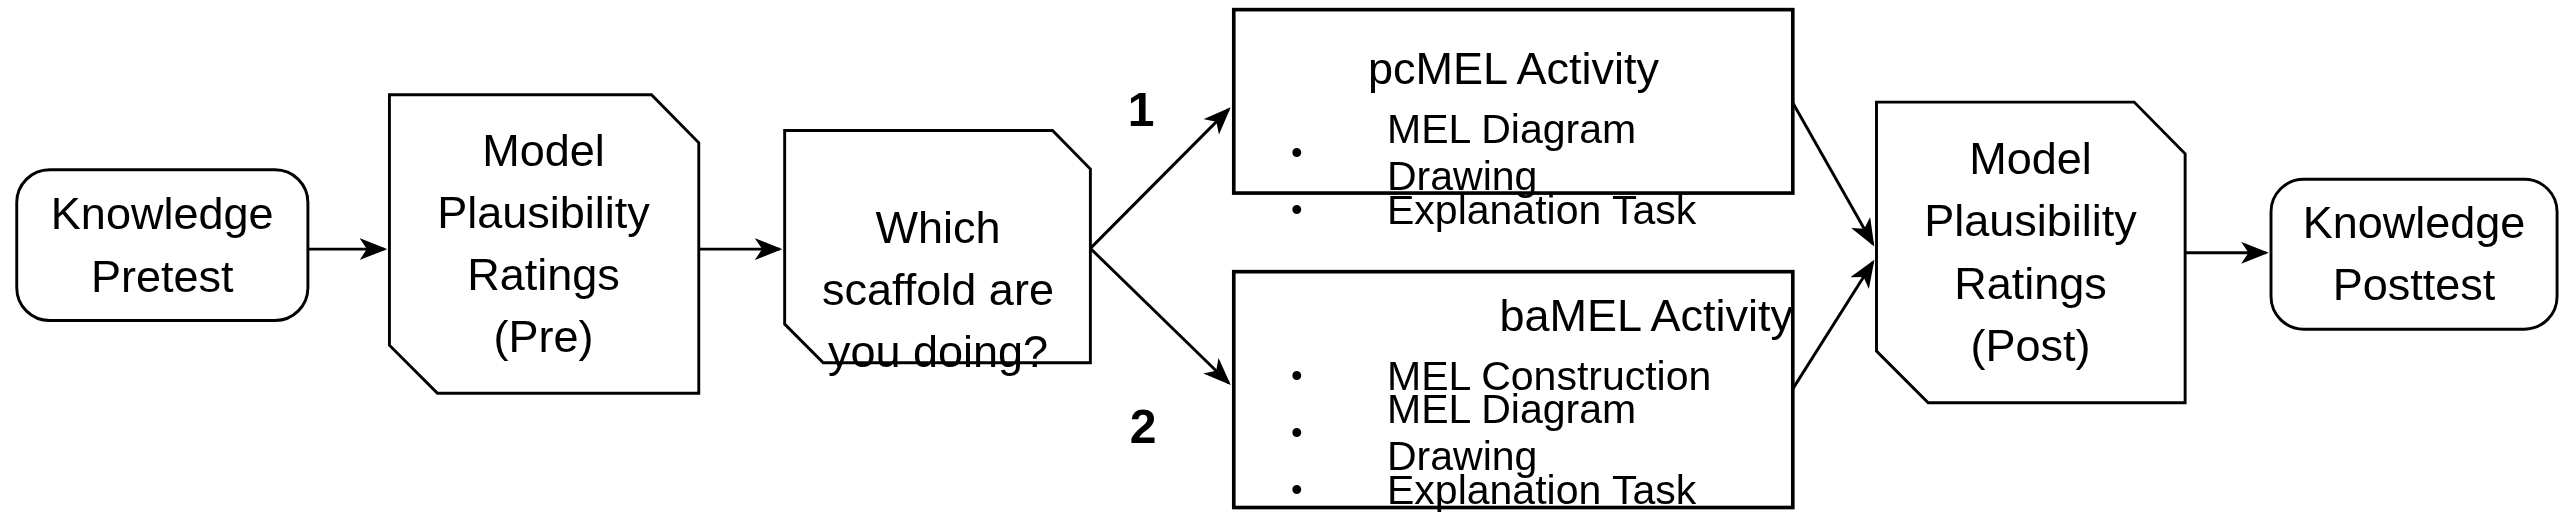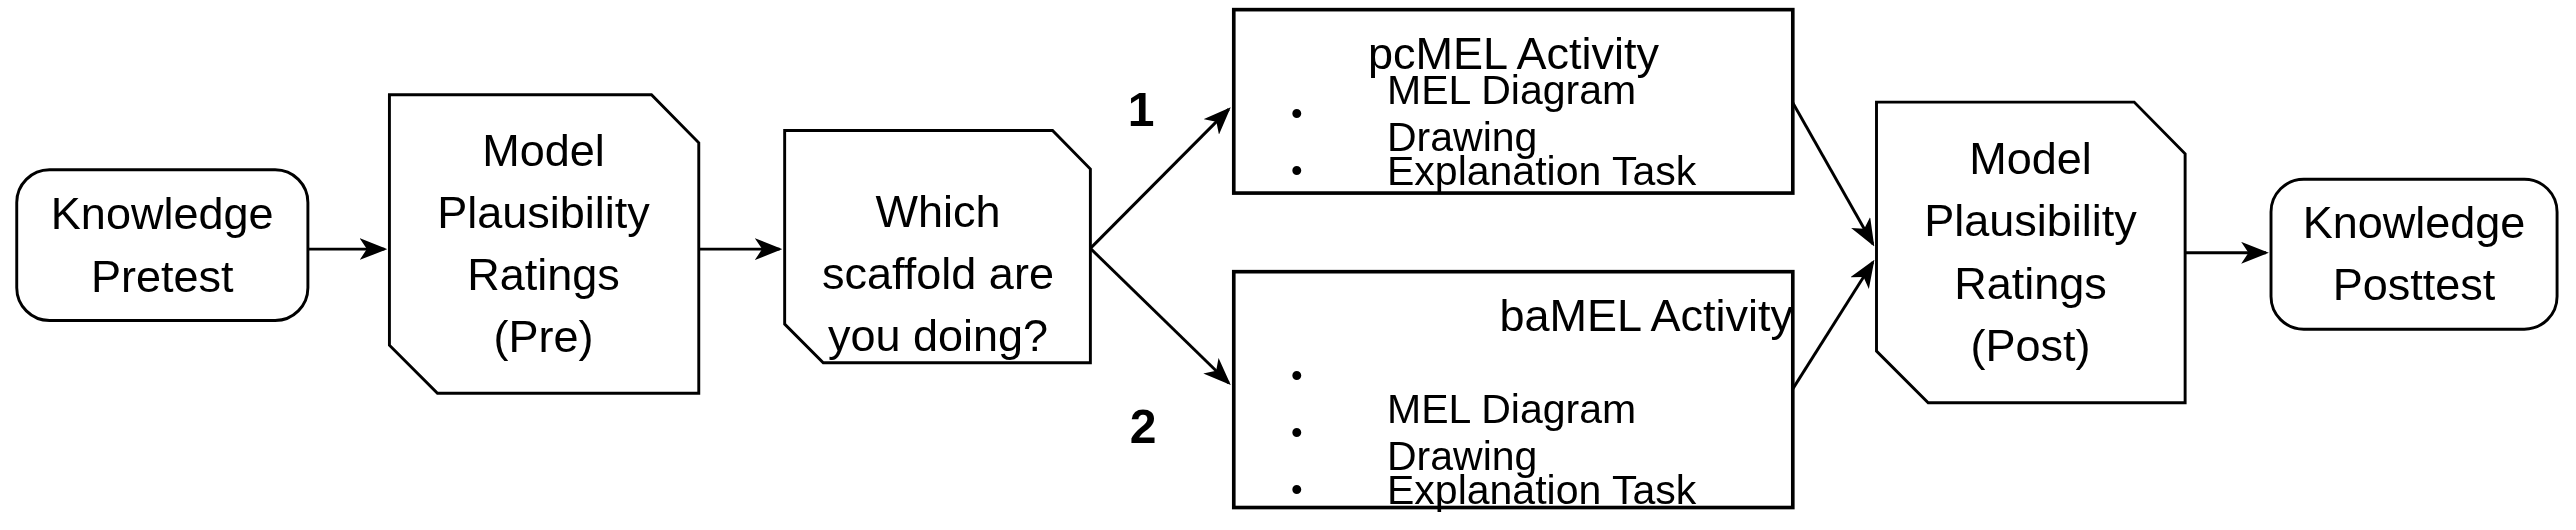--- a/index.html
+++ b/index.html
@@ -96,43 +96,44 @@
   </svg>
 
   <div class="label" style="left:16.7px;top:170px;width:291px;height:151px;">Knowledge
 Pretest</div>
 
   <div class="label" style="left:389px;top:95px;width:309px;height:298px;">Model
 Plausibility
 Ratings
 (Pre)</div>
 
-  <div class="label" style="left:785px;top:130px;width:306px;height:288px;text-align:center;">Which
+  <div class="label" style="left:785px;top:146px;width:306px;height:288px;text-align:center;">Which
 scaffold are
 you doing?</div>
 
-  <div class="activity" style="left:1234px;top:10px;width:559px;height:183px;">
+  <div class="activity" style="left:1234px;top:25px;width:559px;height:183px;gap:24px;">
     <div class="activity-title">pcMEL Activity</div>
     <div class="activity-list">
       <div class="activity-item">
         <span class="bullet">•</span>
         <span class="item-text">MEL Diagram Drawing</span>
       </div>
       <div class="activity-item">
         <span class="bullet">•</span>
         <span class="item-text">Explanation Task</span>
       </div>
     </div>
   </div>
 
   <div class="activity" style="left:1234px;top:272px;width:559px;height:236px;align-items:flex-end;">
     <div class="activity-title">baMEL Activity</div>
     <div class="activity-list">
       <div class="activity-item">
         <span class="bullet">•</span>
+        <span class="item-text">MEL Construction</span>
       </div>
       <div class="activity-item">
         <span class="bullet">•</span>
         <span class="item-text">MEL Diagram Drawing</span>
       </div>
       <div class="activity-item">
         <span class="bullet">•</span>
         <span class="item-text">Explanation Task</span>
       </div>
     </div>

